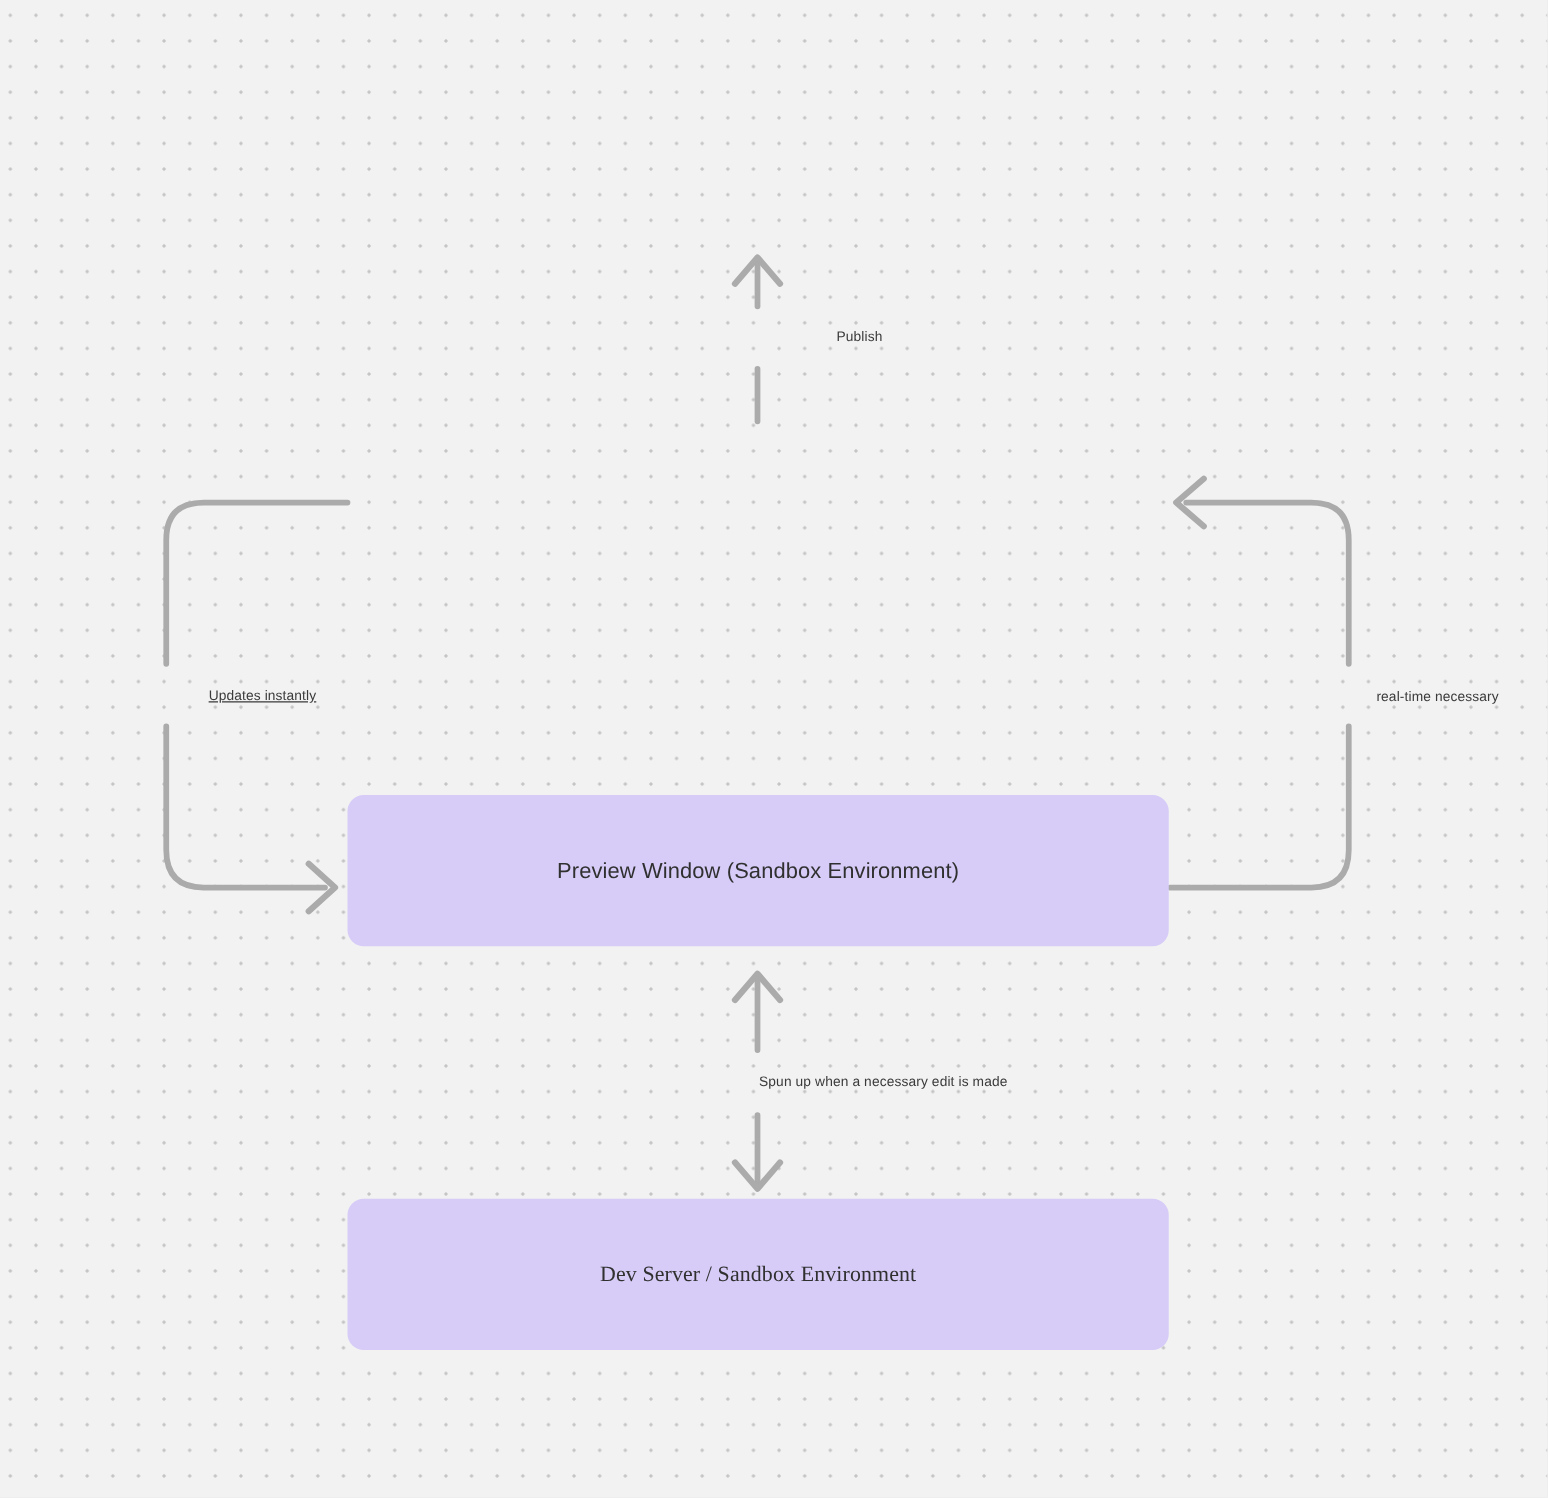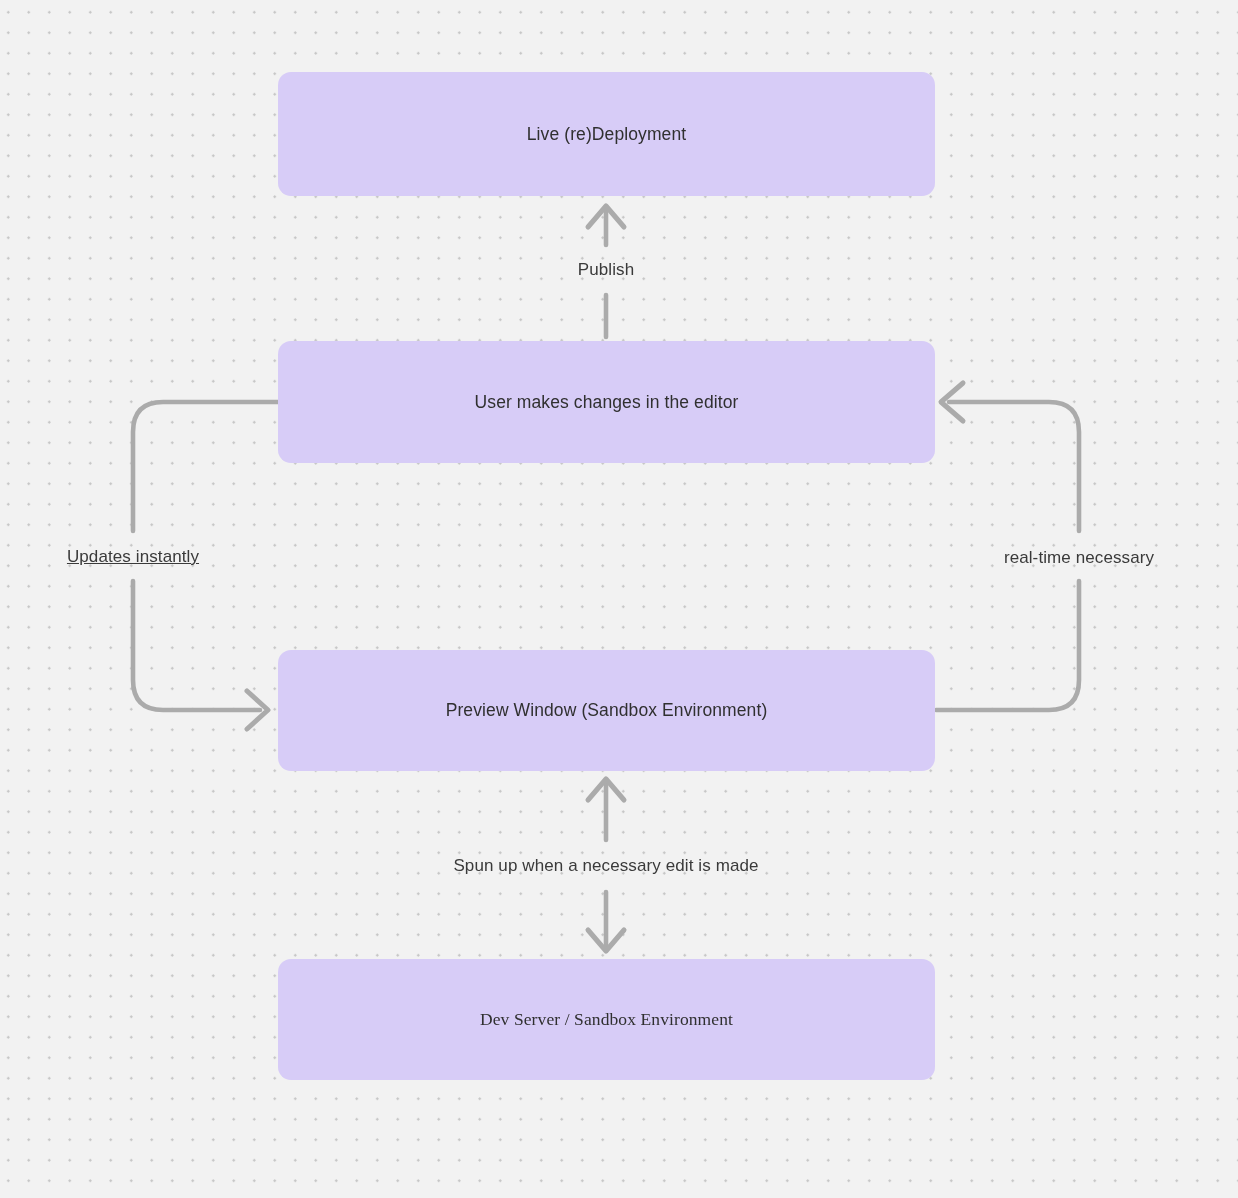--- a/index.html
+++ b/index.html
@@ -45,22 +45,22 @@
   .edge-head {
     fill: none;
     stroke: var(--arrow, #ababab);
     stroke-width: 5;
     stroke-linecap: round;
     stroke-linejoin: round;
   }
 
   .edge-label {
     position: absolute;
-    text-align: center;
-    font-size: 17px;
+    text-align: right;
+    font-size: 11px;
     line-height: 22px;
     color: var(--label-text, #3a3a3a);
     letter-spacing: 0.1px;
   }
 </style>
 </head>
 <body>
 
 <div class="canvas" style="--bg: #f2f2f2; --dot: #c4c4c4; --node-fill: #d7ccf7; --arrow: #ababab; --text: #303030; --label-text: #3a3a3a;">
 
@@ -85,29 +85,23 @@
     </g>
 
     <g>
       <line class="edge-line" x1="606" y1="782" x2="606" y2="840"></line>
       <polyline class="edge-head" points="588,800 606,779 624,800"></polyline>
       <line class="edge-line" x1="606" y1="892" x2="606" y2="947"></line>
       <polyline class="edge-head" points="588,930 606,951 624,930"></polyline>
     </g>
   </svg>
 
-  <div class="node" style="top:72px; height:124px;">
-    <span>Live (re)Deployment</span>
-  </div>
 
-  <div class="node" style="top:341px; height:122px;">
-    <span>User makes changes in the editor</span>
-  </div>
 
-  <div class="node" style="top:650px; height:121px;">
+  <div class="node" style="top:636px; height:121px;">
     <span>Preview Window (Sandbox Environment)</span>
   </div>
 
   <div class="node" style="top:959px; height:121px;font-family:Liberation Serif, serif;">
     <span>Dev Server / Sandbox Environment</span>
   </div>
 
   <div class="edge-label" style="left:506px; top:259px; width:200px;">Publish</div>
 
   <div class="edge-label" style="left:13px; top:546px; width:240px;text-decoration:underline;">Updates instantly</div>

